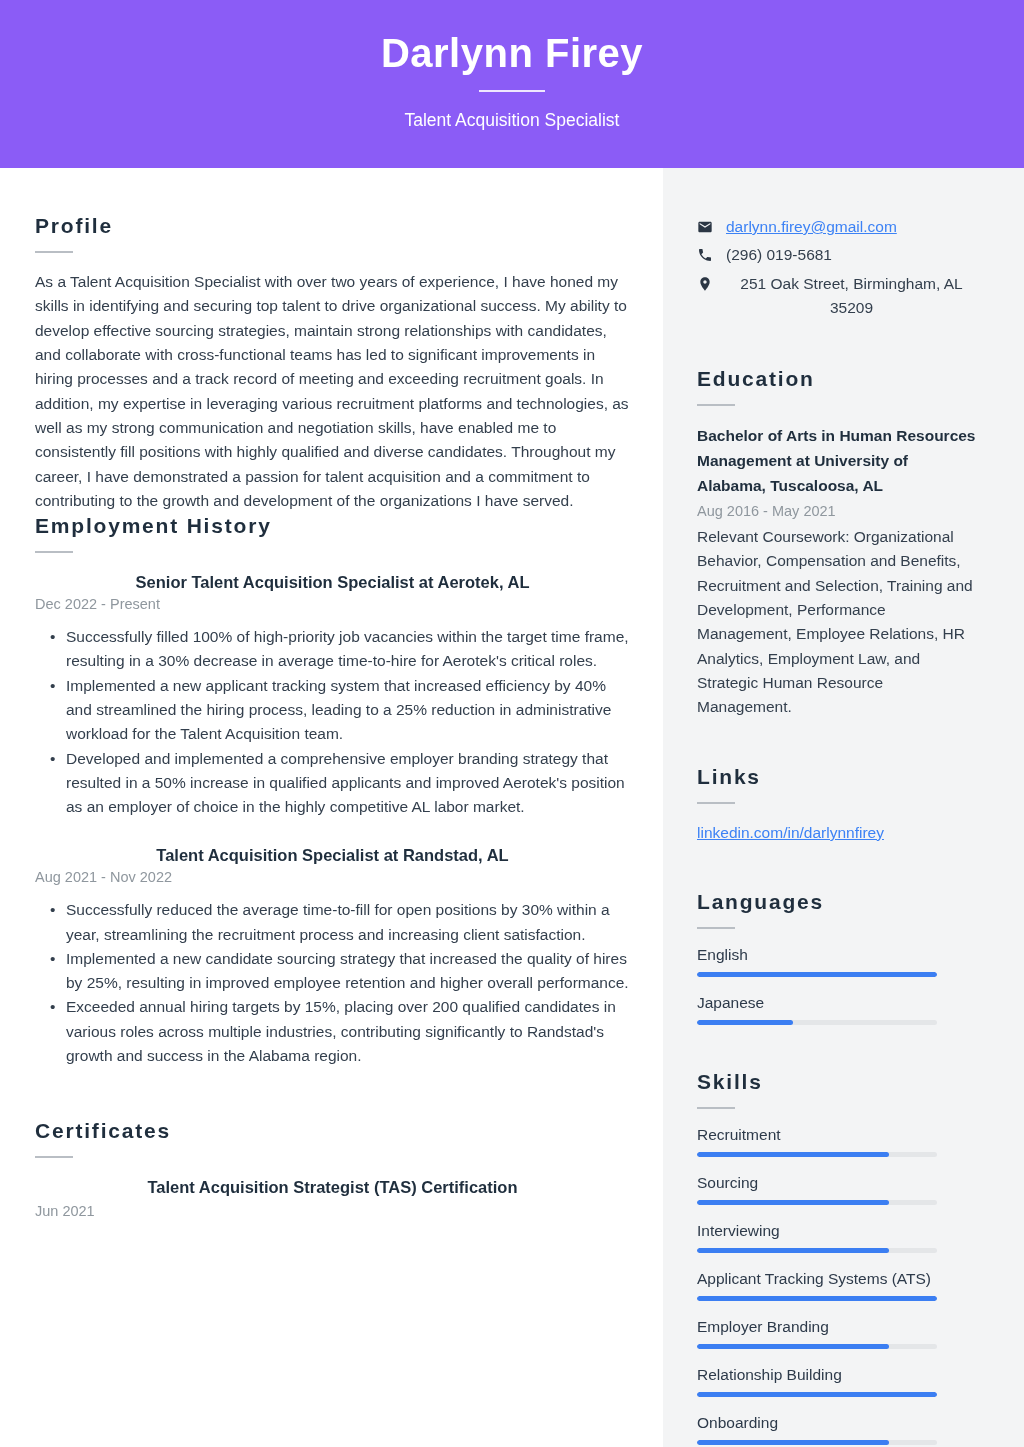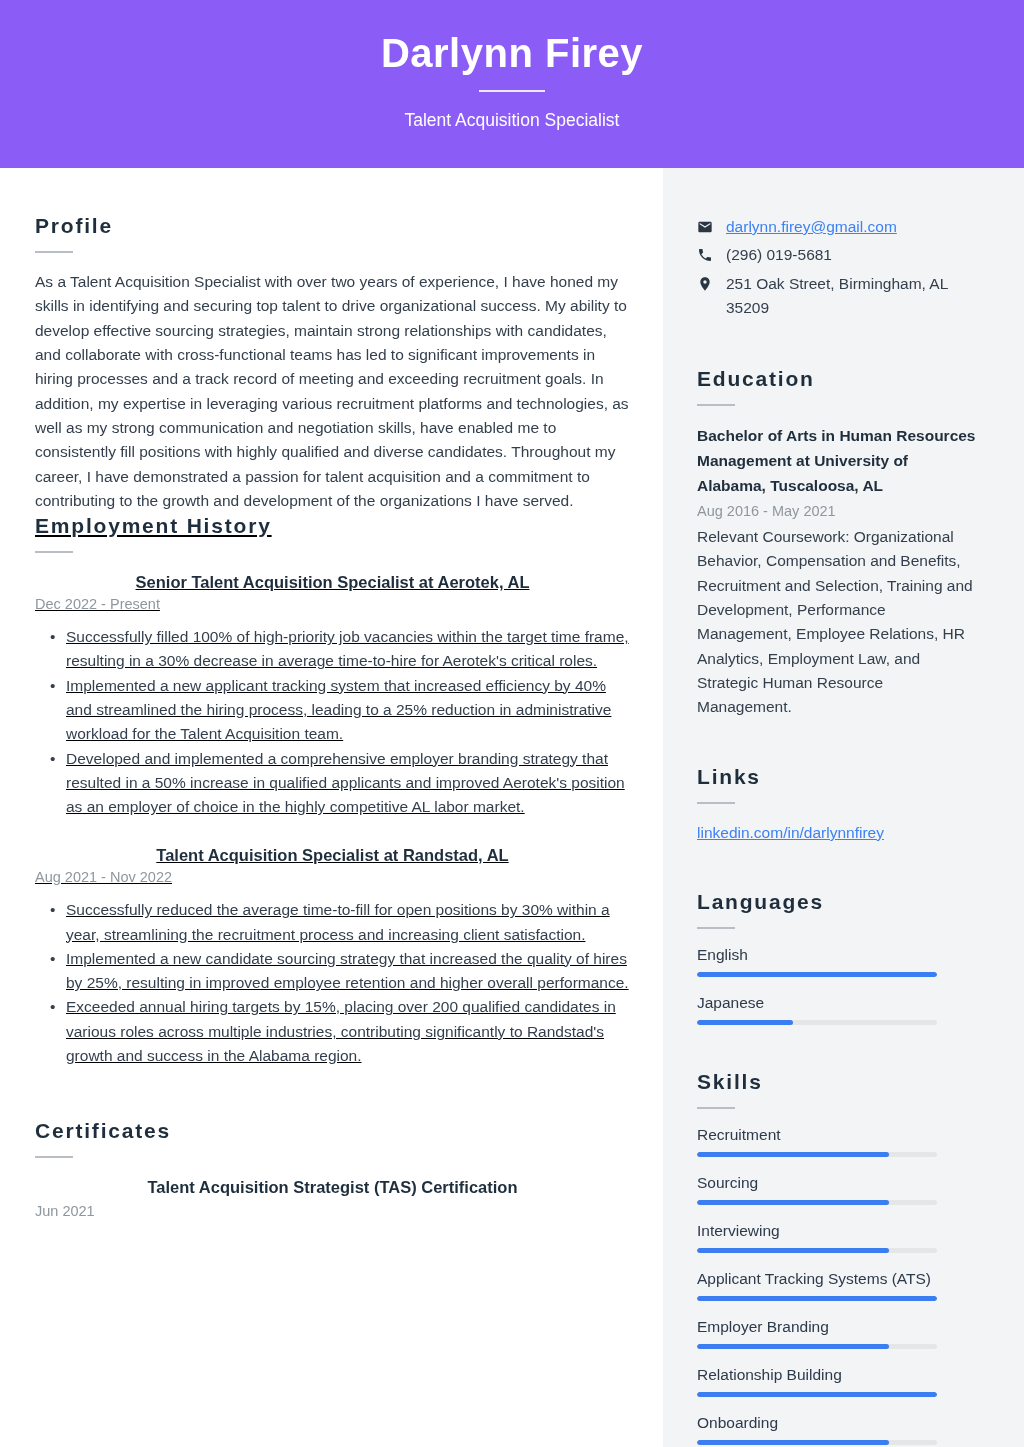--- a/index.html
+++ b/index.html
@@ -55,40 +55,40 @@
   }
   .date { font-size: 14.5px; color: #8f979e; line-height: 1.5; }
   h3.item-title {
     font-size: 16.5px; font-weight: 700; color: #1f2e3d;
     line-height: 24px;
     text-align: center;
   }
 
   
   section.profile { }
-  section.employment { margin-bottom: 50px; text-decoration: underline; }
+  section.employment { margin-bottom: 50px; }
   .job { margin-bottom: 24px; }
   .job ul { list-style: none; margin-top: 9px; }
   .job li {
     font-size: 15.5px; line-height: 24.3px; color: #333f4d;
     padding-left: 31px; position: relative;
   }
   .job li::before {
     content: "•"; position: absolute; left: 15px; top: 0;
     color: #333f4d;
   }
   .cert { margin-bottom: 19px; }
   .cert .date { margin-top: 2px; }
 
   
   .contact { margin-bottom: 46px; }
   .c-row { display: flex; align-items: flex-start; margin-bottom: 4px; }
   .c-icon { width: 16px; height: 16px; flex: 0 0 16px; margin-top: 4px; margin-right: 13px; }
   .c-icon svg { display: block; width: 16px; height: 16px; fill: #2b3644; }
-  .c-text { font-size: 15.5px; line-height: 24.3px; color: #333f4d; }
+  .c-text { font-size: 15.5px; line-height: 24.3px; color: #333f4d; text-align: center; }
   a.link { color: #3c82f5; text-decoration: underline; }
 
   .side-sec { margin-bottom: 44px; }
   .degree { font-size: 15.5px; font-weight: 700; color: #1f2e3d; line-height: 25px; }
   .side .date { margin-top: 3px; }
   .coursework { margin-top: 2px; font-size: 15.5px; line-height: 24.3px; color: #333f4d; }
   .side-link { font-size: 15.5px; line-height: 24px; }
 
   .meter-item { margin-bottom: 17px; }
   .meter-label { font-size: 15.5px; color: #2d3a4a; margin-bottom: 8px; }

